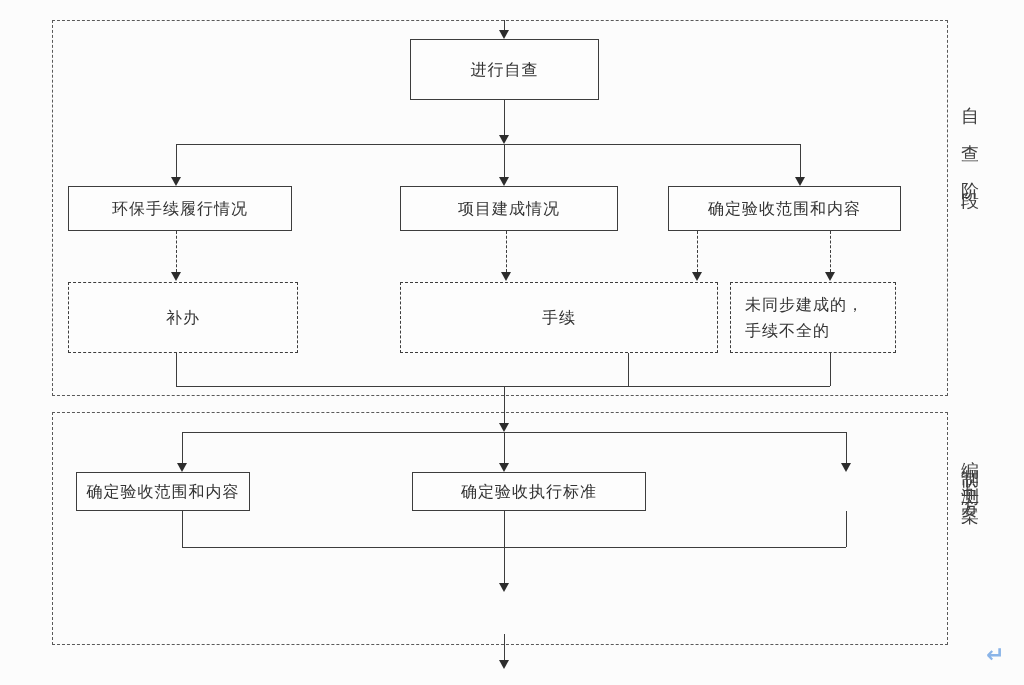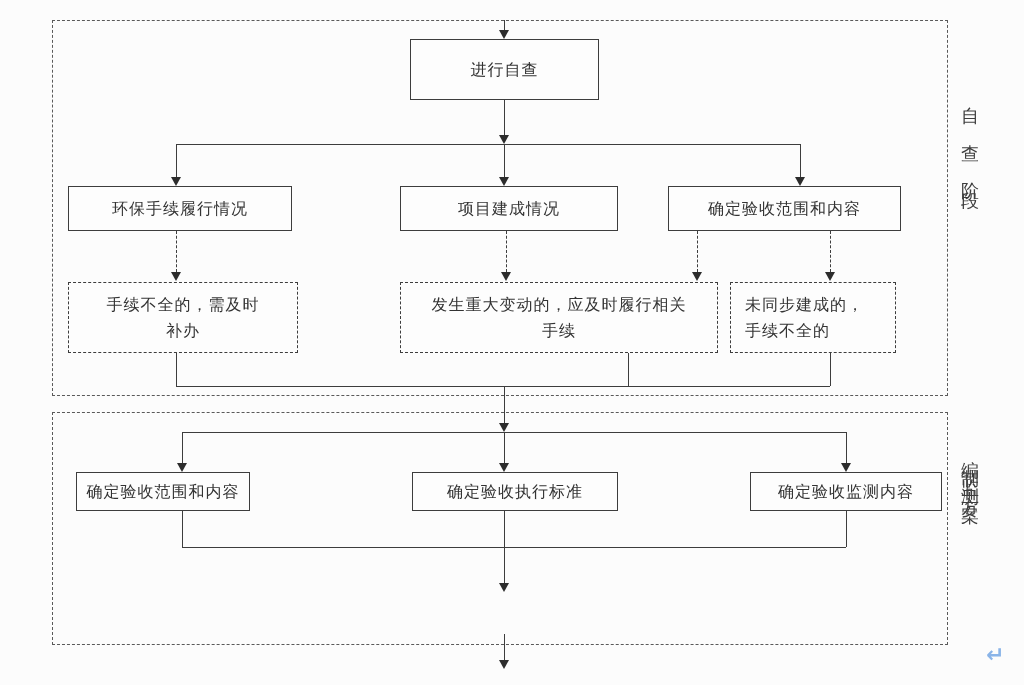--- a/index.html
+++ b/index.html
@@ -62,25 +62,23 @@
   <div class="vl vdash" style="left:176px;top:231px;height:41px;"></div>
   <div class="arr" style="left:171px;top:272px;"></div>
   <div class="vl vdash" style="left:506px;top:231px;height:41px;"></div>
   <div class="arr" style="left:501px;top:272px;"></div>
   <div class="vl vdash" style="left:697px;top:231px;height:41px;"></div>
   <div class="arr" style="left:692px;top:272px;"></div>
   <div class="vl vdash" style="left:830px;top:231px;height:41px;"></div>
   <div class="arr" style="left:825px;top:272px;"></div>
 
   <div class="box dashedbox multi" style="left:68px;top:282px;width:230px;height:71px;">
-    <span>手续不全的，需及时</span>
     <span>补办</span>
   </div>
   <div class="box dashedbox multi" style="left:400px;top:282px;width:318px;height:71px;">
-    <span>发生重大变动的，应及时履行相关</span>
     <span>手续</span>
   </div>
   <div class="box dashedbox leftalign" style="left:730px;top:282px;width:166px;height:71px;">
     <span>未同步建成的，</span>
     <span>手续不全的</span>
   </div>
 
   <div class="vl" style="left:176px;top:353px;height:33px;"></div>
   <div class="vl" style="left:628px;top:353px;height:33px;"></div>
   <div class="vl" style="left:830px;top:353px;height:33px;"></div>
@@ -92,25 +90,22 @@
   <div class="vl" style="left:182px;top:432px;height:31px;"></div>
   <div class="arr" style="left:177px;top:463px;"></div>
   <div class="vl" style="left:504px;top:432px;height:31px;"></div>
   <div class="arr" style="left:499px;top:463px;"></div>
   <div class="vl" style="left:846px;top:432px;height:31px;"></div>
   <div class="arr" style="left:841px;top:463px;"></div>
 
   <div class="box" style="left:76px;top:472px;width:174px;height:39px;">
     <span>确定验收范围和内容</span>
   </div>
-  <div class="box" style="left:412px;top:472px;width:206px;height:39px;">
+  <div class="box" style="left:412px;top:472px;width:234px;height:39px;">
     <span>确定验收执行标准</span>
-  </div>
-  <div class="box" style="left:750px;top:472px;width:192px;height:39px;">
-    <span>确定验收监测内容</span>
   </div>
 
   <div class="vl" style="left:182px;top:511px;height:36px;"></div>
   <div class="vl" style="left:846px;top:511px;height:36px;"></div>
   <div class="hl" style="left:182px;top:547px;width:664px;"></div>
   <div class="vl" style="left:504px;top:511px;height:72px;"></div>
   <div class="arr" style="left:499px;top:583px;"></div>
 
 
   <div class="vl" style="left:504px;top:634px;height:26px;"></div>

